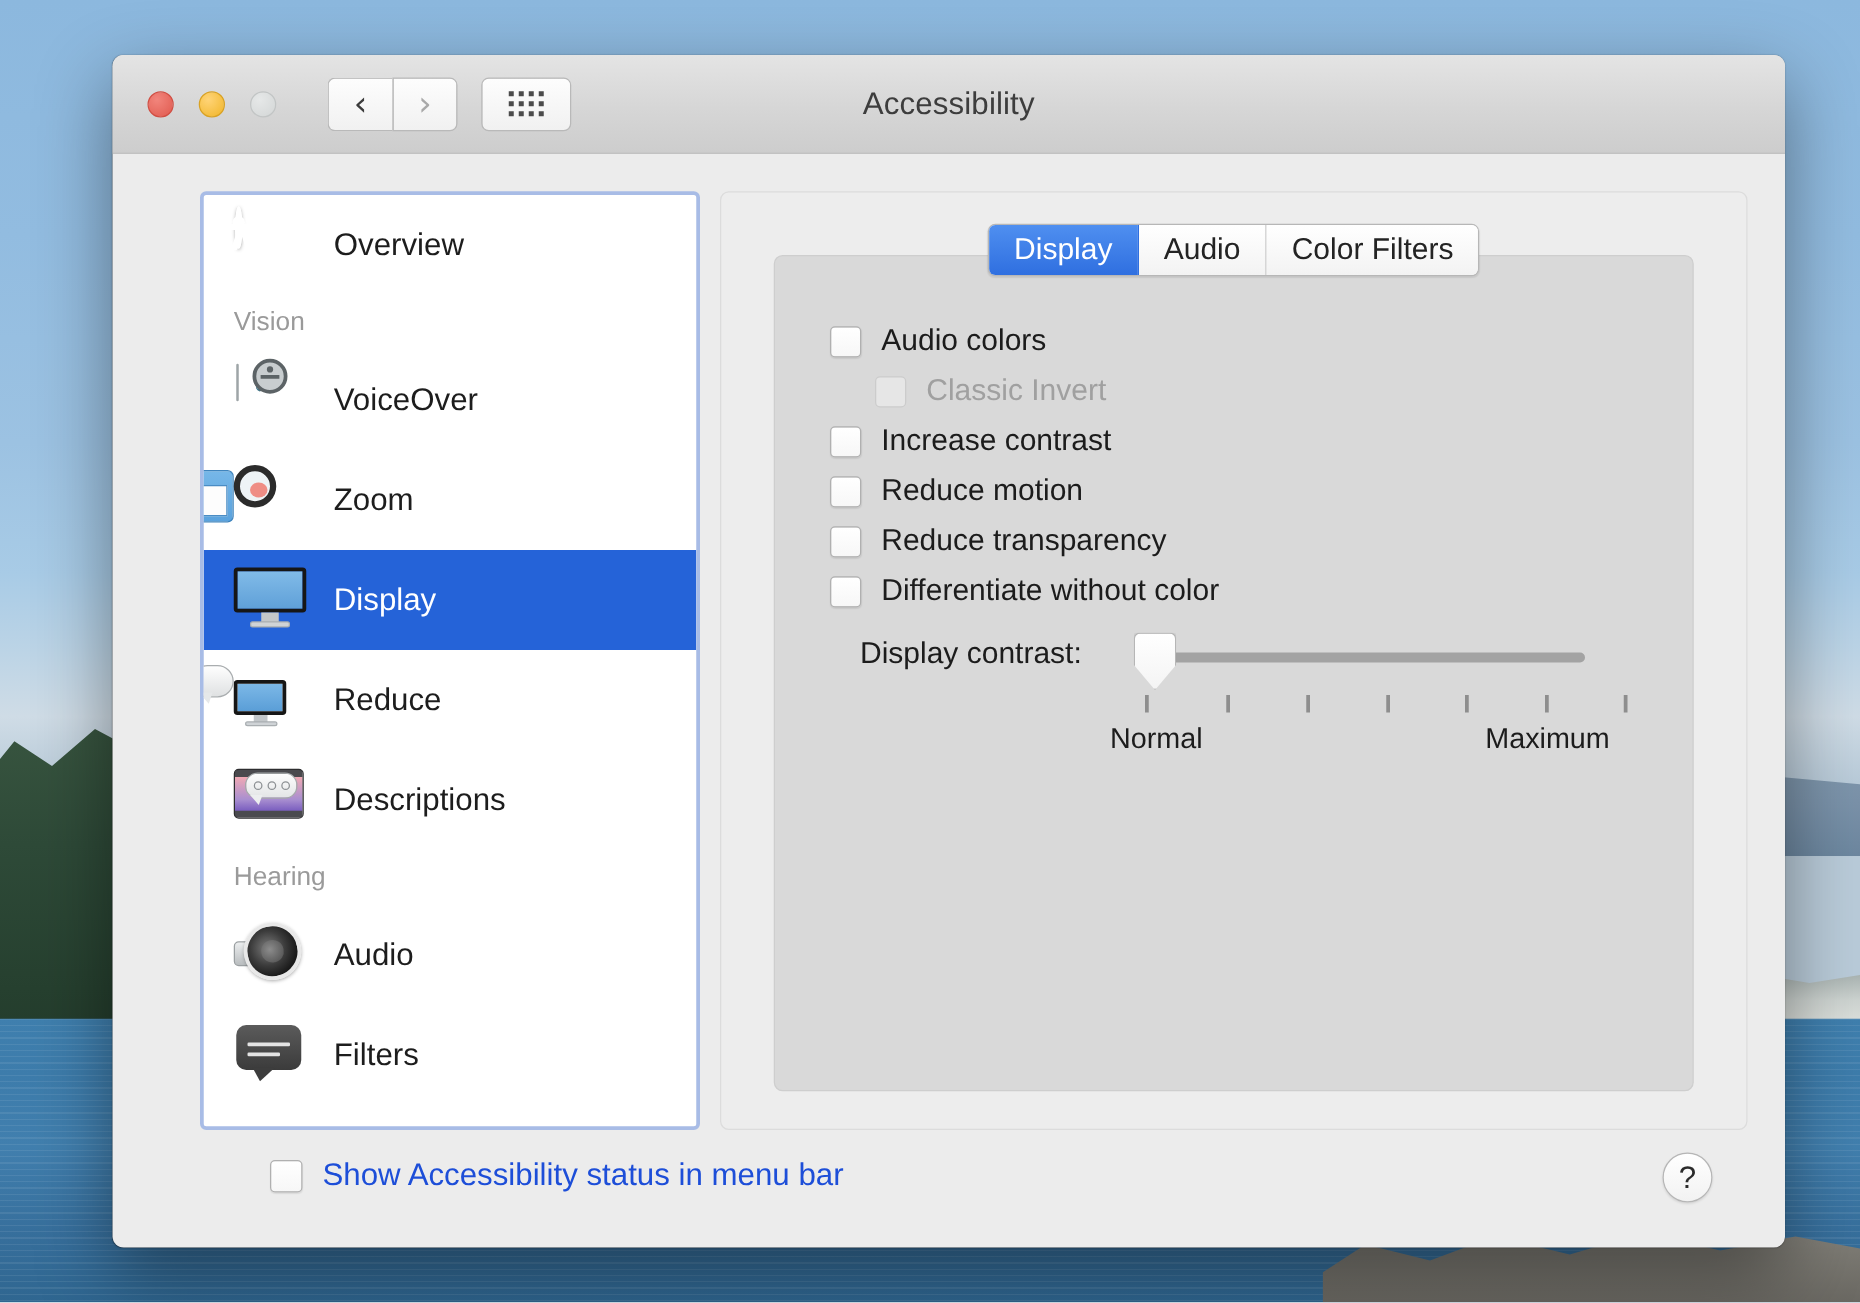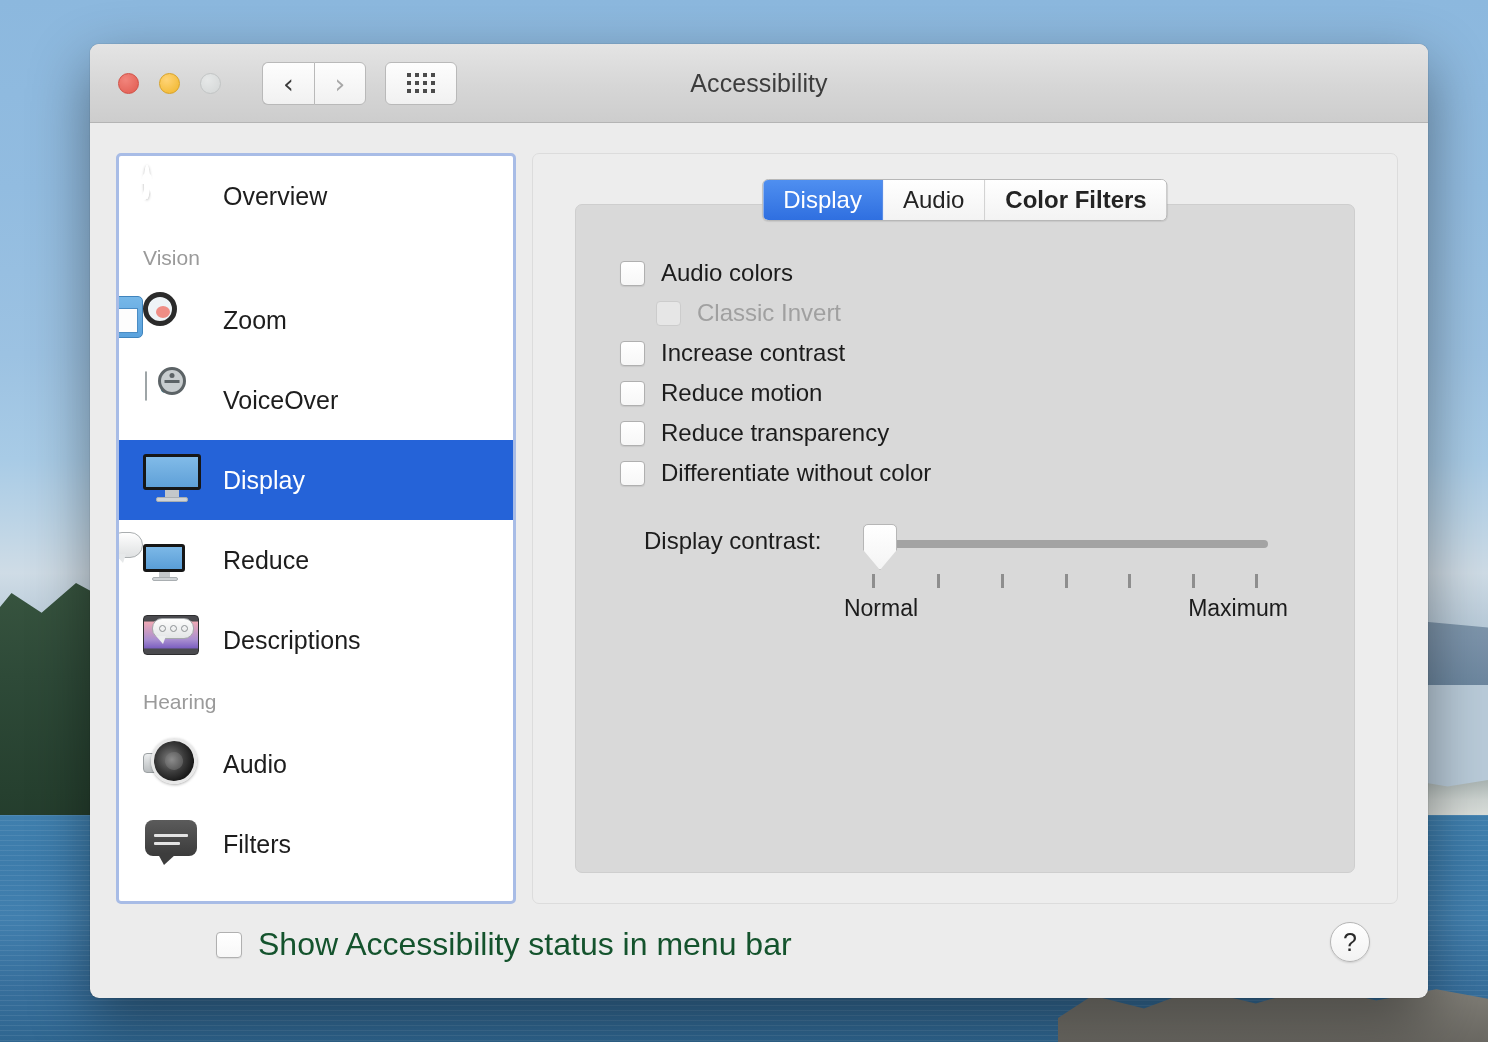--- a/index.html
+++ b/index.html
@@ -129,20 +129,21 @@
   
   #body { flex: 1; display: flex; padding: 30px 30px 0 26px; gap: 16px; position: relative; }
 
   
   #sidebar {
     width: 400px; flex: 0 0 400px; height: 751px;
     background: #fff;
     border: 3px solid #a8bce6;
     border-radius: 5px;
     overflow: hidden;
+    margin-left: 44px;
   }
   .sb-row {
     display: flex; align-items: center; height: 80px; padding-left: 22px; gap: 22px;
     font-size: 25px; color: #1d1d1d;
   }
   .sb-row.selected { background: #2563d8; color: #fff; }
   .sb-group {
     font-size: 21px; color: #9a9a9a; padding-left: 24px;
     height: 44px; display: flex; align-items: center;
   }
@@ -267,21 +268,21 @@
   #tabs {
     position: absolute; left: 50%; top: 25px; transform: translateX(-50%);
     display: flex; border: 1px solid #b7b7b7; border-radius: 6px; overflow: hidden;
     box-shadow: 0 1px 1px rgba(0,0,0,.08); background: #fff; z-index: 2;
   }
   .tab {
     height: 40px; padding: 0 20px; display: flex; align-items: center; justify-content: center;
     font-size: 24px; color: #232323; background: linear-gradient(to bottom, #ffffff, #f3f3f3);
     border-right: 1px solid #c3c3c3; cursor: default; white-space: nowrap;
   }
-  .tab:last-child { border-right: none; font-weight: bold; }
+  .tab:last-child { border-right: none; }
   .tab.active {
     background: linear-gradient(to bottom, #4f8ff0 0%, #2f6fe0 100%);
     color: #fff; border-right-color: #2f6fe0;
   }
 
   #panel {
     position: absolute; left: 42px; right: 42px; top: 50px; bottom: 30px;
     background: #d9d9d9; border: 1px solid #cecece; border-radius: 7px;
     padding: 48px 0 0 0;
   }
@@ -292,21 +293,21 @@
     width: 25px; height: 25px; flex: 0 0 25px;
     background: linear-gradient(to bottom, #ffffff, #f7f7f7);
     border: 1px solid #b0b0b0; border-radius: 4px;
     box-shadow: 0 1px 1px rgba(0,0,0,.08);
   }
   .checkbox.disabled { background: #e6e6e6; border-color: #cccccc; box-shadow: none; }
   .cb-label { font-size: 24px; color: #1c1c1c; }
   .cb-label.disabled { color: #a0a0a0; }
 
   
-  #slider-block { margin-top: 26px; position: relative; height: 110px; }
+  #slider-block { margin-top: 8px; position: relative; height: 110px; }
   #slider-label {
     position: absolute; left: 68px; top: 8px; font-size: 24px; color: #1c1c1c;
   }
   #slider-track {
     position: absolute; left: 293px; right: 86px; top: 21px; height: 8px;
     background: #a3a3a3; border-radius: 4px;
   }
   #slider-thumb {
     position: absolute; left: 287px; top: 5px; width: 34px; height: 46px;
     background: linear-gradient(to bottom, #ffffff, #f4f4f4);
@@ -325,21 +326,21 @@
     font-size: 23px; color: #1c1c1c;
   }
 
   
   #footer { flex: 0 0 auto; height: 94px; position: relative; padding: 0 30px 0 26px; }
   #footer-check {
     position: absolute; left: 126px; top: 22px;
     display: flex; align-items: center; gap: 16px;
   }
   #footer-check .checkbox { width: 26px; height: 26px; flex: 0 0 26px; }
-  #footer-label { font-size: 32px; color: #14532d; }
+  #footer-label { font-size: 25px; color: #1d4ed8; }
   #help-btn {
     position: absolute; right: 58px; top: 18px;
     width: 40px; height: 40px; border-radius: 50%;
     background: linear-gradient(to bottom, #ffffff, #f2f2f2);
     border: 1px solid #b6b6b6;
     display: flex; align-items: center; justify-content: center;
     font-size: 25px; color: #2b2b2b; cursor: pointer;
     box-shadow: 0 1px 2px rgba(0,0,0,.12);
   }
 </style>
@@ -400,30 +401,30 @@
           <span class="sb-icon">
             <span class="ic-overview"><i class="head"></i><i class="arms"></i><i class="legL"></i><i class="legR"></i></span>
           </span>
           <span>Overview</span>
         </div>
 
         <div class="sb-group">Vision</div>
 
         <div class="sb-row">
           <span class="sb-icon">
+            <span class="ic-voiceover"><span class="spk">🔈</span><span class="ring"></span></span>
+          </span>
+          <span>VoiceOver</span>
+        </div>
+
+        <div class="sb-row">
+          <span class="sb-icon">
             <span class="ic-zoom"><i class="win"></i><i class="lens"></i></span>
           </span>
           <span>Zoom</span>
-        </div>
-
-        <div class="sb-row">
-          <span class="sb-icon">
-            <span class="ic-voiceover"><span class="spk">🔈</span><span class="ring"></span></span>
-          </span>
-          <span>VoiceOver</span>
         </div>
 
         <div class="sb-row selected">
           <span class="sb-icon">
             <span class="ic-display"><i class="screen"></i><i class="neck"></i><i class="base"></i></span>
           </span>
           <span>Display</span>
         </div>
 
         <div class="sb-row">

